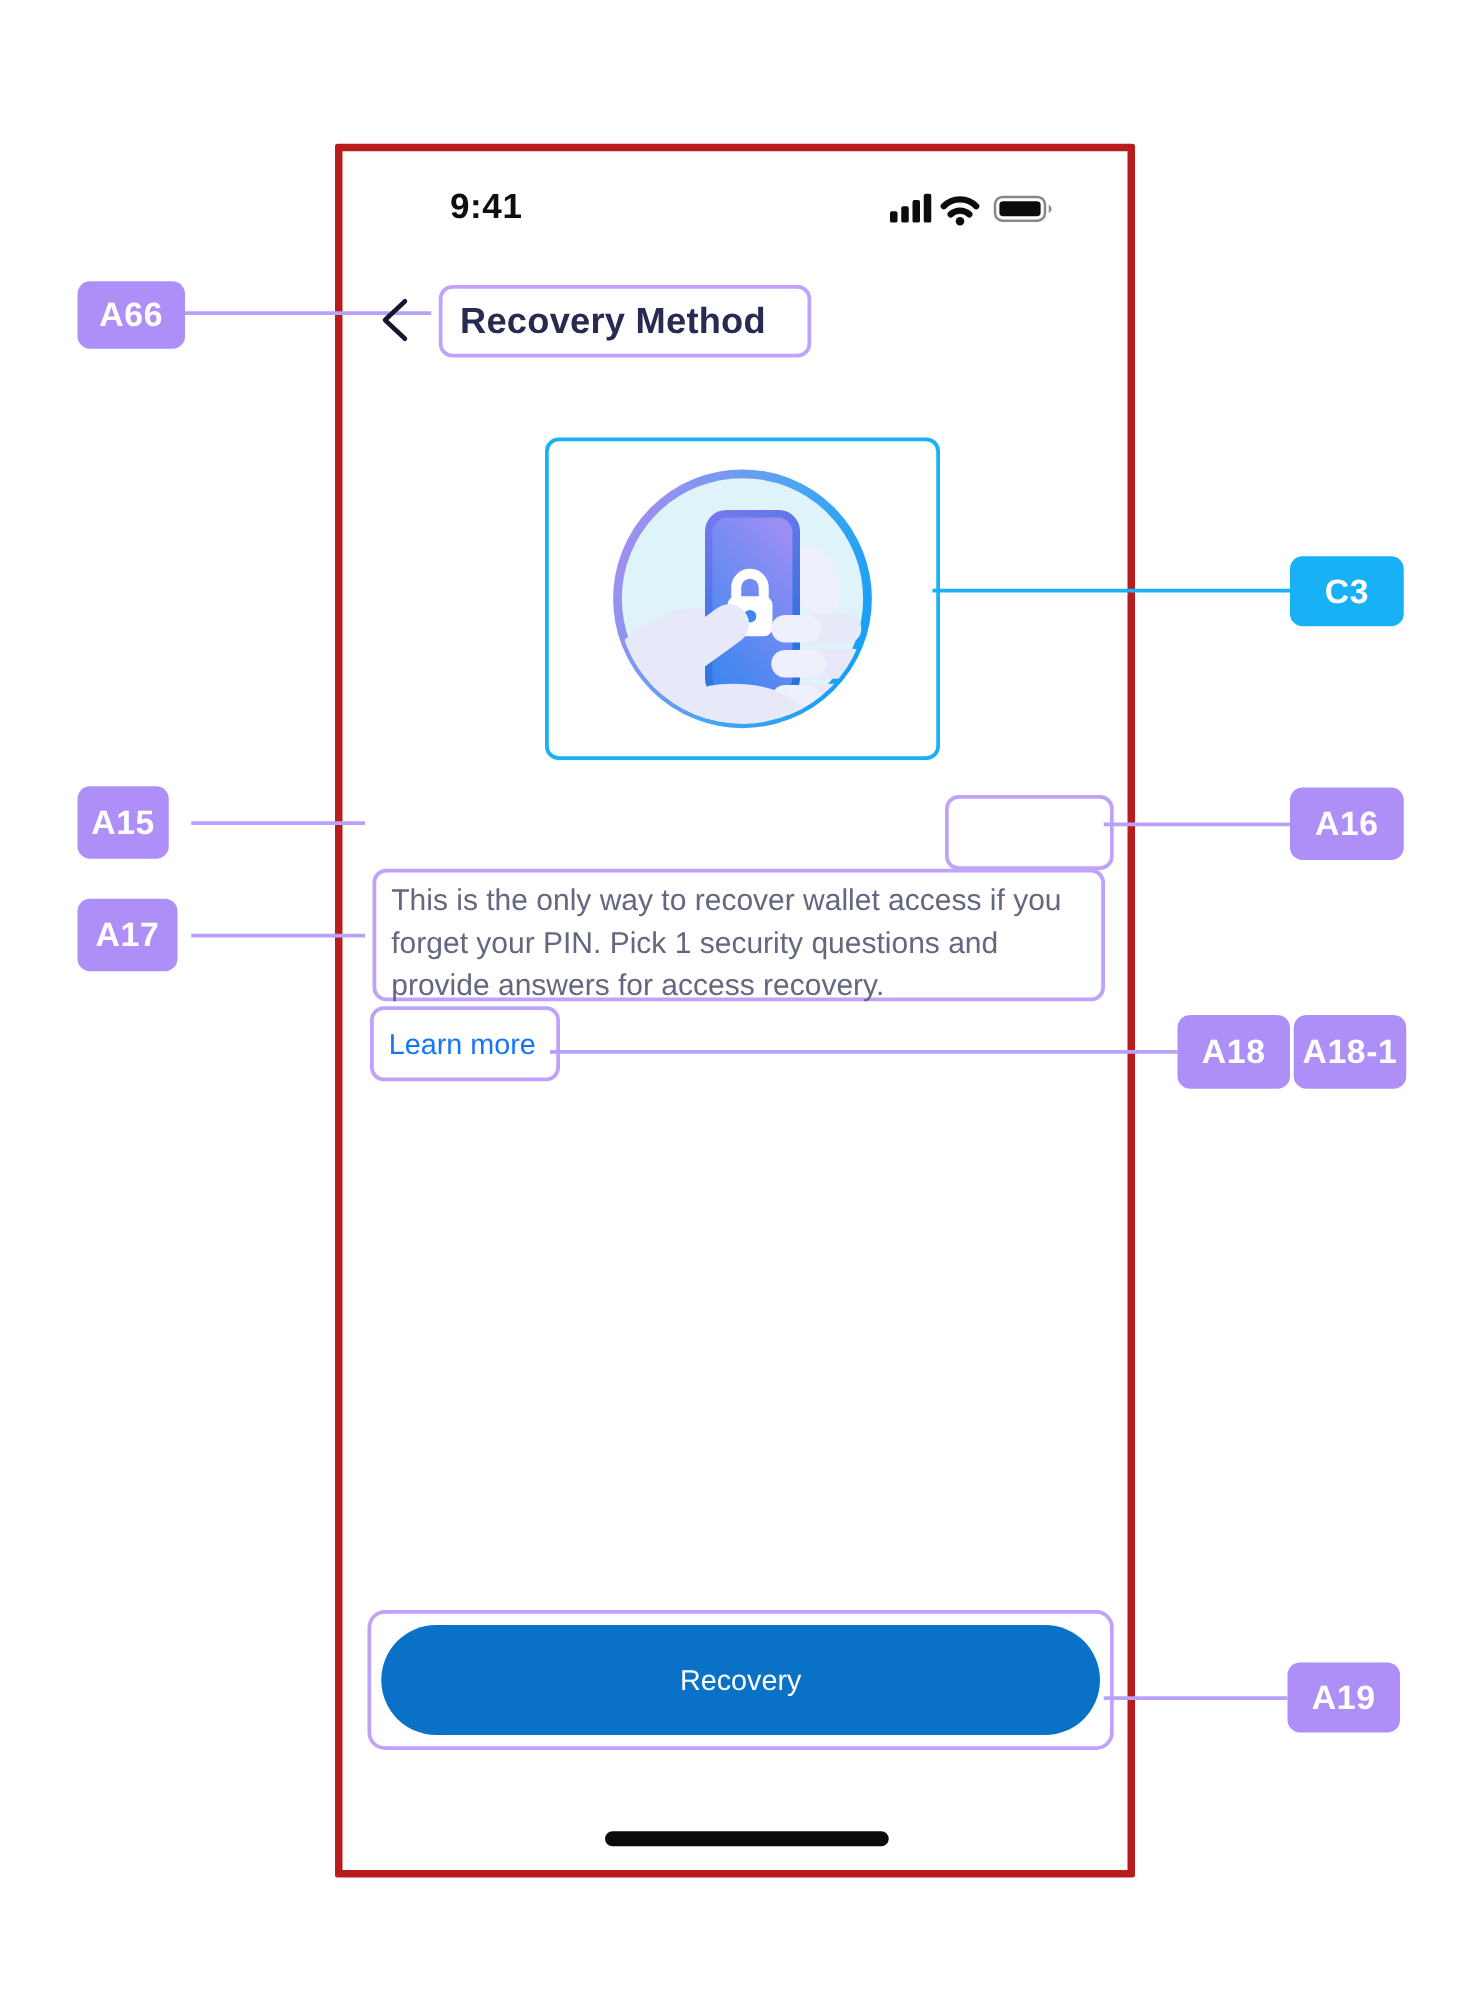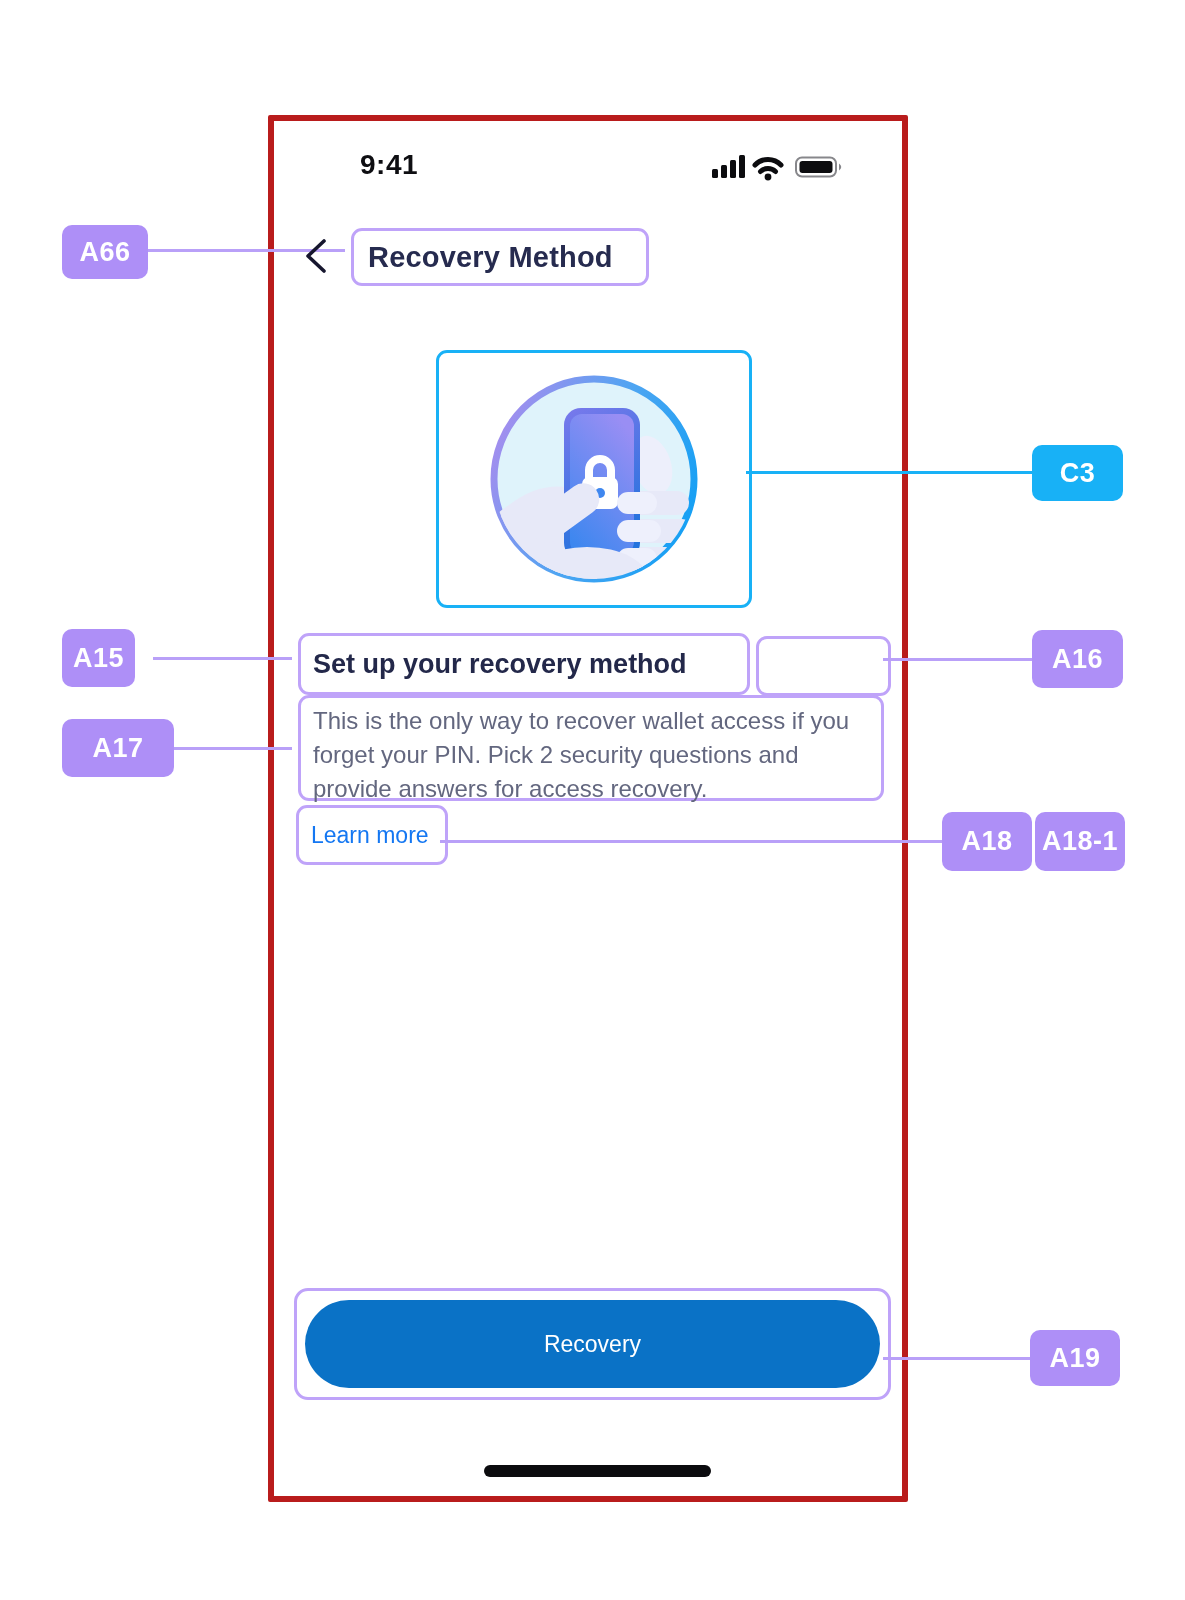--- a/index.html
+++ b/index.html
@@ -177,28 +177,25 @@
           <rect x="178" y="139" width="40" height="22" rx="11" fill="#eef0fc"></rect>
           <rect x="178" y="167" width="44" height="22" rx="11" fill="#eef0fc"></rect>
           <rect x="178" y="195" width="40" height="22" rx="11" fill="#eef0fc"></rect>
 
           <rect x="88" y="148" width="78" height="32" rx="16" fill="#e7e9f8" transform="rotate(-36 120 164)"></rect>
           <ellipse cx="148" cy="228" rx="62" ry="34" fill="#e7e9f8"></ellipse>
         </g>
       </svg>
     </div>
 
-    <div class="heading-box">
-      <h2>Set up your recovery method</h2>
-    </div>
 
     <div class="small-box"></div>
 
     <div class="body-box">
-      <p>This is the only way to recover wallet access if you forget your PIN. Pick 2 security questions and provide answers for access recovery.</p>
+      <p>This is the only way to recover wallet access if you forget your PIN. Pick 1 security questions and provide answers for access recovery.</p>
     </div>
 
     <div class="learn-box">
       <a>Learn more</a>
     </div>
 
     <div class="continue-box">
       <button class="continue-btn">Recovery</button>
     </div>
 
@@ -210,18 +207,18 @@
   <div class="line" style="left:153px; top:657px; width:139px;"></div>
   <div class="line" style="left:883px; top:658px; width:149px;"></div>
   <div class="line" style="left:153px; top:747px; width:139px;"></div>
   <div class="line" style="left:440px; top:840px; width:502px;"></div>
   <div class="line" style="left:883px; top:1357px; width:147px;"></div>
 
   <div class="tag" style="left:62px; top:225px; width:86px; height:54px;">A66</div>
   <div class="tag cyan" style="left:1032px; top:445px; width:91px; height:56px;">C3</div>
   <div class="tag" style="left:62px; top:629px; width:73px; height:58px;">A15</div>
   <div class="tag" style="left:1032px; top:630px; width:91px; height:58px;">A16</div>
-  <div class="tag" style="left:62px; top:719px; width:112px; height:58px;">A17</div>
+  <div class="tag" style="left:62px; top:719px; width:80px; height:58px;">A17</div>
   <div class="tag" style="left:942px; top:812px; width:90px; height:59px;">A18</div>
   <div class="tag" style="left:1035px; top:812px; width:90px; height:59px;">A18-1</div>
   <div class="tag" style="left:1030px; top:1330px; width:90px; height:56px;">A19</div>
 
 </div>
 
 </body></html>

